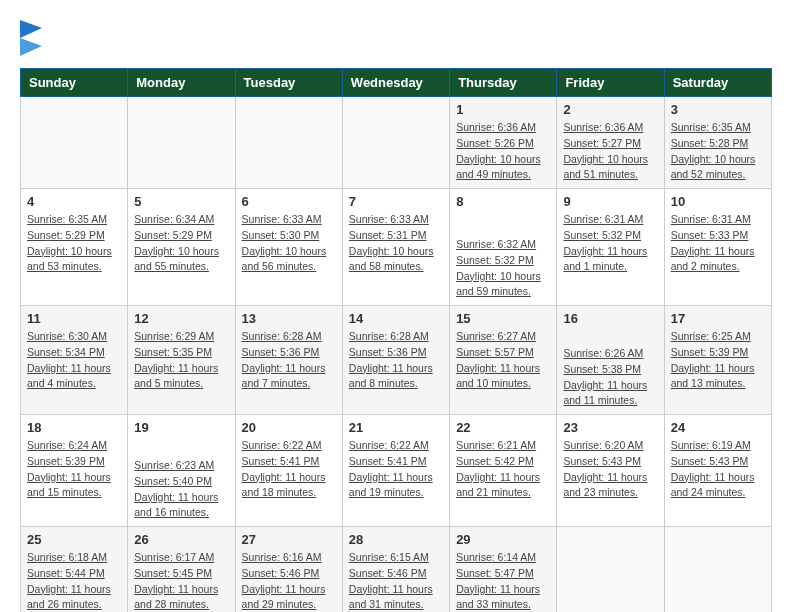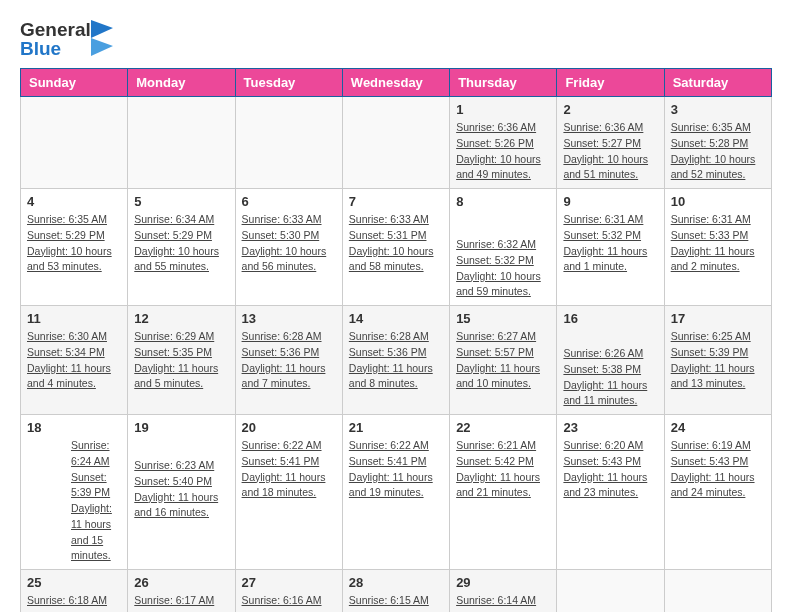--- a/index.html
+++ b/index.html
@@ -31,21 +31,21 @@
     }
     .location-title {
       font-size: 18px;
       color: #555;
     }
     .calendar {
       width: 100%;
       border-collapse: collapse;
     }
     .calendar th {
-      background-color: #ec4899;
+      background-color: #14532d;
       color: white;
       text-align: left;
       padding: 6px 8px;
       font-size: 13px;
       font-weight: bold;
       border: 1px solid #1a5fa0;
     }
     .calendar td {
       border: 1px solid #ccc;
       vertical-align: top;
@@ -78,24 +78,20 @@
       background: #f9f9f9 !important;
     }
   </style>
 </head>
 <body>
 
 <div class="header-area">
   <div class="logo">
   <div style="display:flex; align-items:center; gap:0px;">
     <div style="display:flex; align-items:flex-end;">
-      <div style="line-height:1;">
-        <span style="font-size:19px; font-weight:bold; color:#333;">General</span><br>
-        <span style="font-size:19px; font-weight:bold; color:#2176c8;">Blue</span>
-      </div>
       <svg width="22" height="36" viewBox="0 0 22 36" style="margin-bottom:2px;">
         <polygon points="0,0 22,8 0,18" fill="#2176c8"></polygon>
         <polygon points="0,18 22,26 0,36" fill="#4a9fe0"></polygon>
       </svg>
     </div>
   </div>
 </div>
   <div class="title-area">
     <div class="month-title"></div>
     <div class="location-title"></div>
@@ -240,21 +236,21 @@
           <div class="day-num">17</div>
           <div class="day-info" style="white-space: pre-line;">Sunrise: 6:25 AM
 Sunset: 5:39 PM
 Daylight: 11 hours
 and 13 minutes.</div>
         </td>
       </tr>
       <tr>
         <td>
           <div class="day-num">18</div>
-          <div class="day-info" style="white-space: pre-line; margin-left: 44px;">Sunrise: 6:24 AM
+          <div class="day-info" style="white-space: pre-line;">Sunrise: 6:24 AM
 Sunset: 5:39 PM
 Daylight: 11 hours
 and 15 minutes.</div>
         </td>
         <td>
           <div class="day-num">19</div>
           <div class="day-info" style="white-space: pre-line; margin-top: 23px;">Sunrise: 6:23 AM
 Sunset: 5:40 PM
 Daylight: 11 hours
 and 16 minutes.</div>

